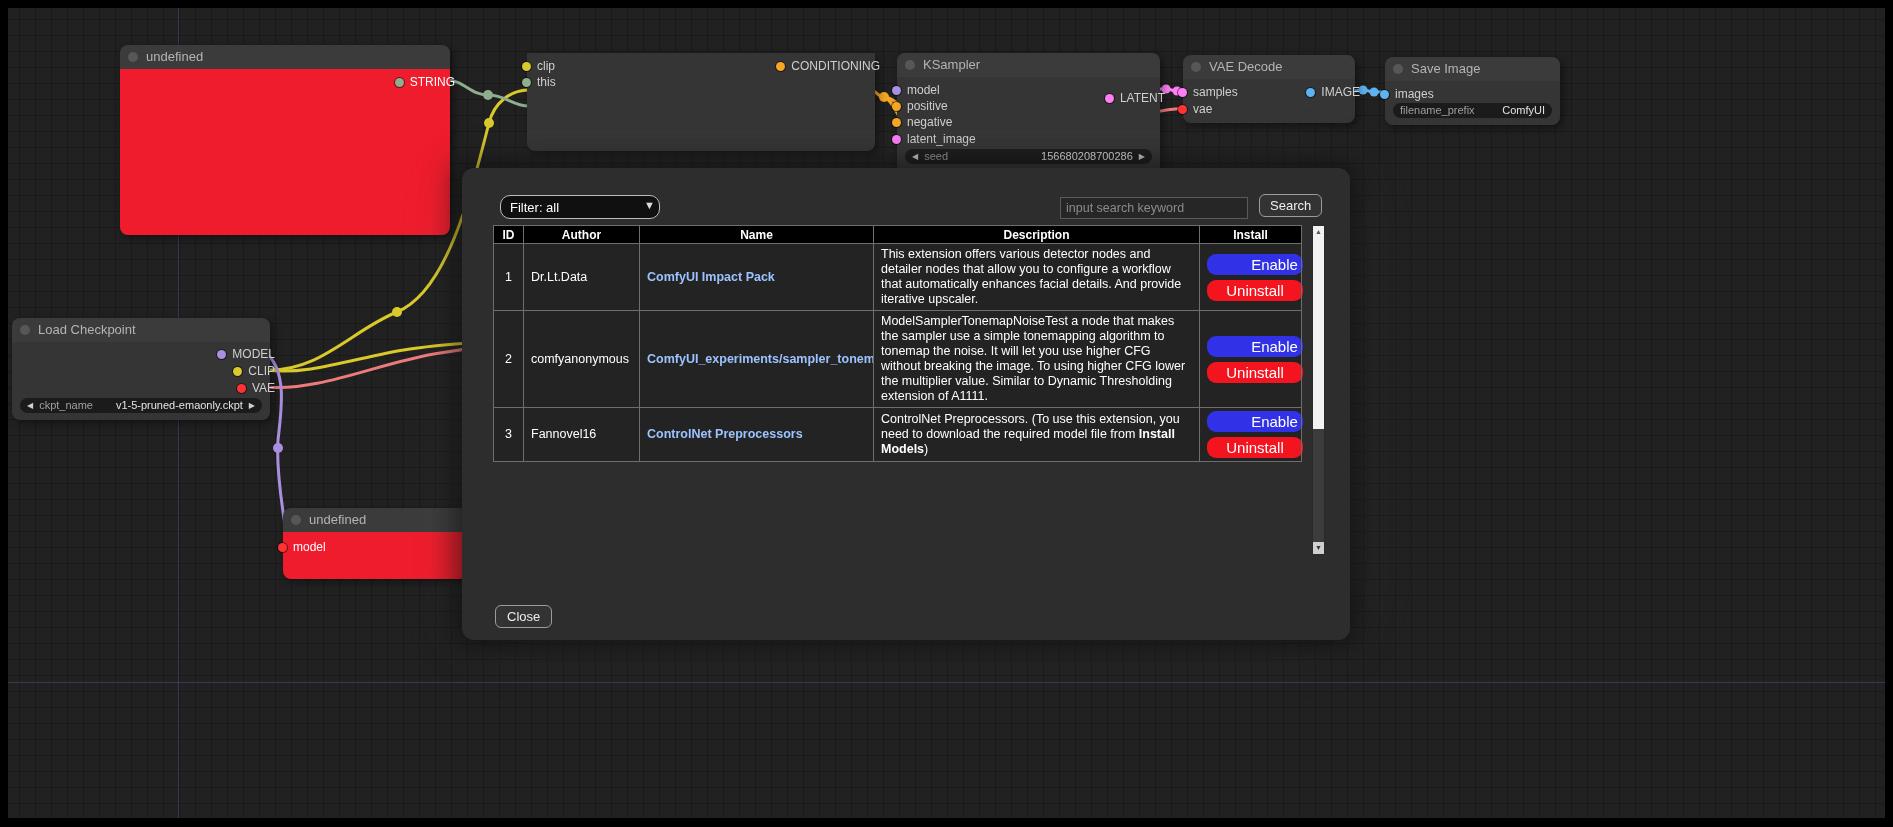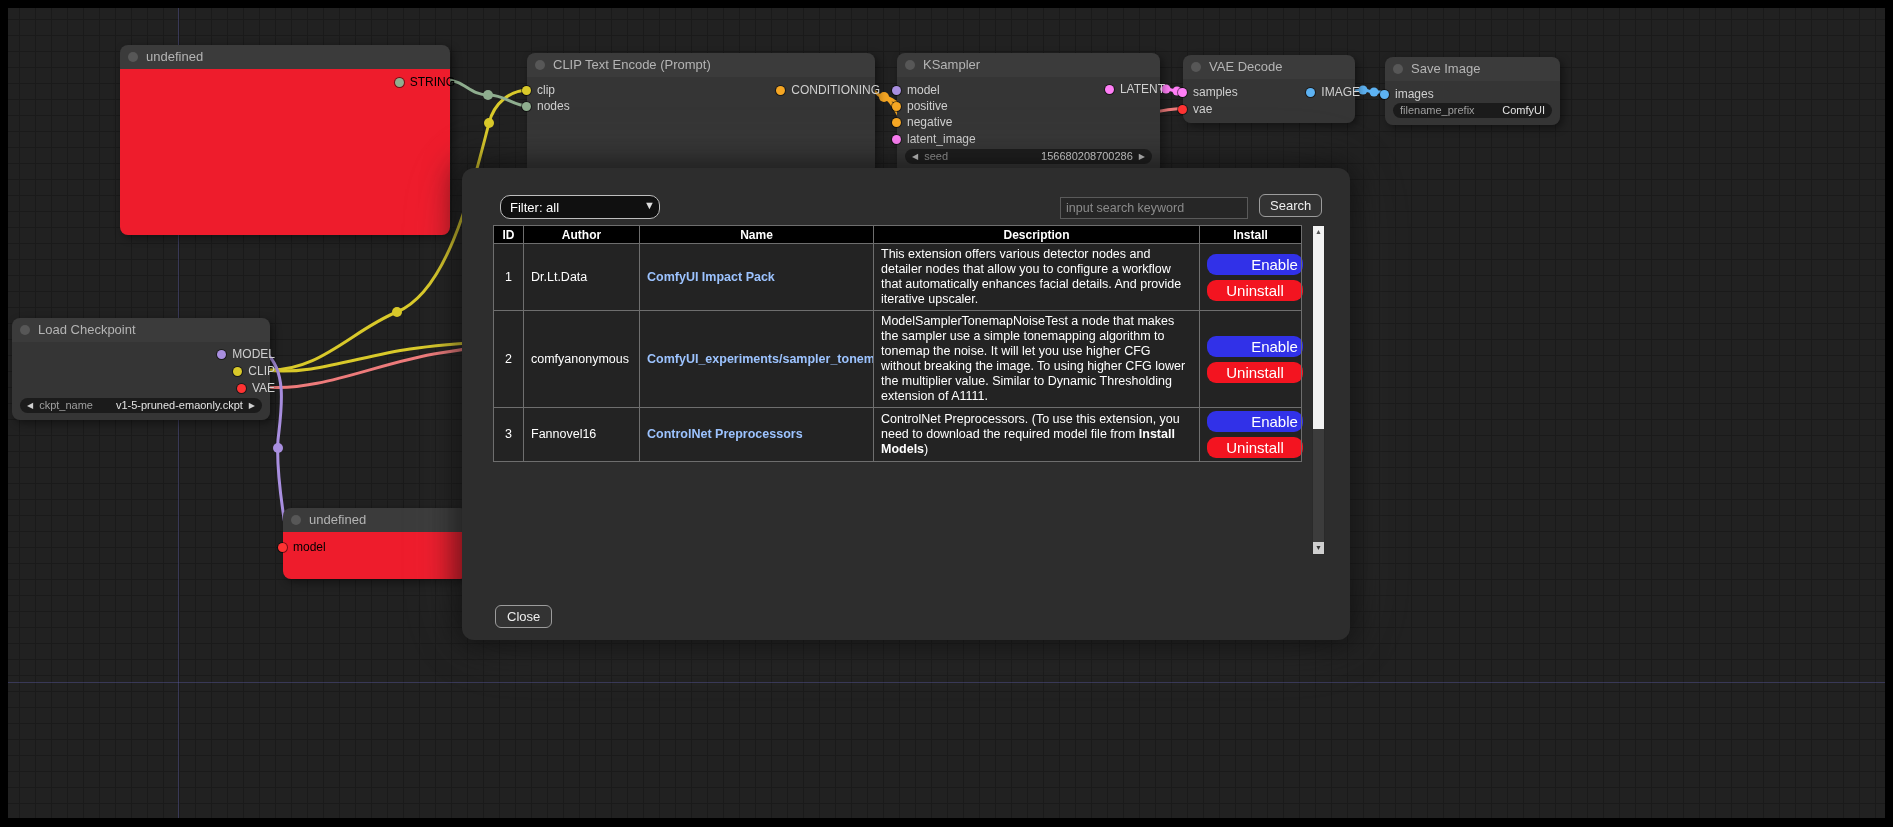--- a/index.html
+++ b/index.html
@@ -32,21 +32,21 @@
     width:10px;height:10px;border-radius:50%;background:#575757;}
   .node-body{position:relative;background:#353535;border-radius:0 0 8px 8px;}
   .node-body.error{background:var(--error);}
   .slot{position:absolute;display:flex;align-items:center;gap:6px;height:12px;}
   .slot.in{left:-5px;} .slot.out{right:-5px;flex-direction:row-reverse;}
   .dot{width:9px;height:9px;border-radius:50%;flex:none;box-shadow:0 0 0 1px rgba(0,0,0,.5);}
   .d-yellow{background:var(--wire_clip);} .d-green{background:var(--wire_string);}
   .d-orange{background:var(--wire_cond);} .d-purple{background:var(--wire_model);}
   .d-pink{background:var(--wire_latent);} .d-red{background:#f33;} .d-blue{background:var(--wire_image);}
   .slot-label{font-size:12px;color:#cfcfcf;}
-  .on-red .slot-label{color:#000000;}
+  .on-red .slot-label{color:#ffffff;}
   .widget{position:absolute;left:8px;right:8px;height:15px;line-height:15px;background:#1b1b1b;
     border-radius:8px;font-size:11px;color:#9f9f9f;display:flex;align-items:flex-end;padding:0 7px;gap:6px;}
   .widget .wvalue{color:#e3e3e3;margin-left:auto;}
   .arr{font-size:8px;color:#cfcfcf;flex:none;}
   .arr-l::before{content:'◀';} .arr-r::before{content:'▶';}
 
   .dialog{position:absolute;left:462px;top:168px;width:888px;height:472px;z-index:5;background:#2d2d2d;
     border-radius:12px;box-shadow:0 0 30px 8px rgba(0,0,0,.55), 0 0 70px rgba(220,220,220,.10);}
   .filter-select{position:absolute;left:38px;top:27px;width:160px;height:24px;background:#101010;color:#fff;
     border:1px solid #bdbdbd;border-radius:10px;font-size:13px;padding:0 22px 0 9px;
@@ -118,32 +118,28 @@
     </div>
     <div class="node-body error on-red" style="height:166px;">
       <div class="slot out" style="top:7px;">
         <span class="slot-label">STRING</span>
         <span class="dot d-green"></span>
       </div>
     </div>
   </div>
 
   <div class="node" style="left:527px;top:53px;width:348px;">
-    <div class="node-header">
-      <span class="title-dot"></span>
-      <span>CLIP Text Encode (Prompt)</span>
-    </div>
     <div class="node-body" style="height:98px;">
       <div class="slot in" style="top:7px;">
         <span class="dot d-yellow"></span>
         <span class="slot-label">clip</span>
       </div>
       <div class="slot in" style="top:23px;">
         <span class="dot d-green"></span>
-        <span class="slot-label">nodes</span>
+        <span class="slot-label">this</span>
       </div>
       <div class="slot out" style="top:7px;">
         <span class="slot-label">CONDITIONING</span>
         <span class="dot d-orange"></span>
       </div>
     </div>
   </div>
 
   <div class="node" style="left:897px;top:53px;width:263px;">
     <div class="node-header">
@@ -160,21 +156,21 @@
         <span class="slot-label">positive</span>
       </div>
       <div class="slot in" style="top:39px;">
         <span class="dot d-orange"></span>
         <span class="slot-label">negative</span>
       </div>
       <div class="slot in" style="top:56px;">
         <span class="dot d-pink"></span>
         <span class="slot-label">latent_image</span>
       </div>
-      <div class="slot out" style="top:6px;">
+      <div class="slot out" style="top:15px;">
         <span class="slot-label">LATENT</span>
         <span class="dot d-pink"></span>
       </div>
       <div class="widget" style="top:72px;">
         <span class="arr arr-l"></span>
         <span>seed</span>
         <span class="wvalue">156680208700286</span>
         <span class="arr arr-r"></span>
       </div>
     </div>

